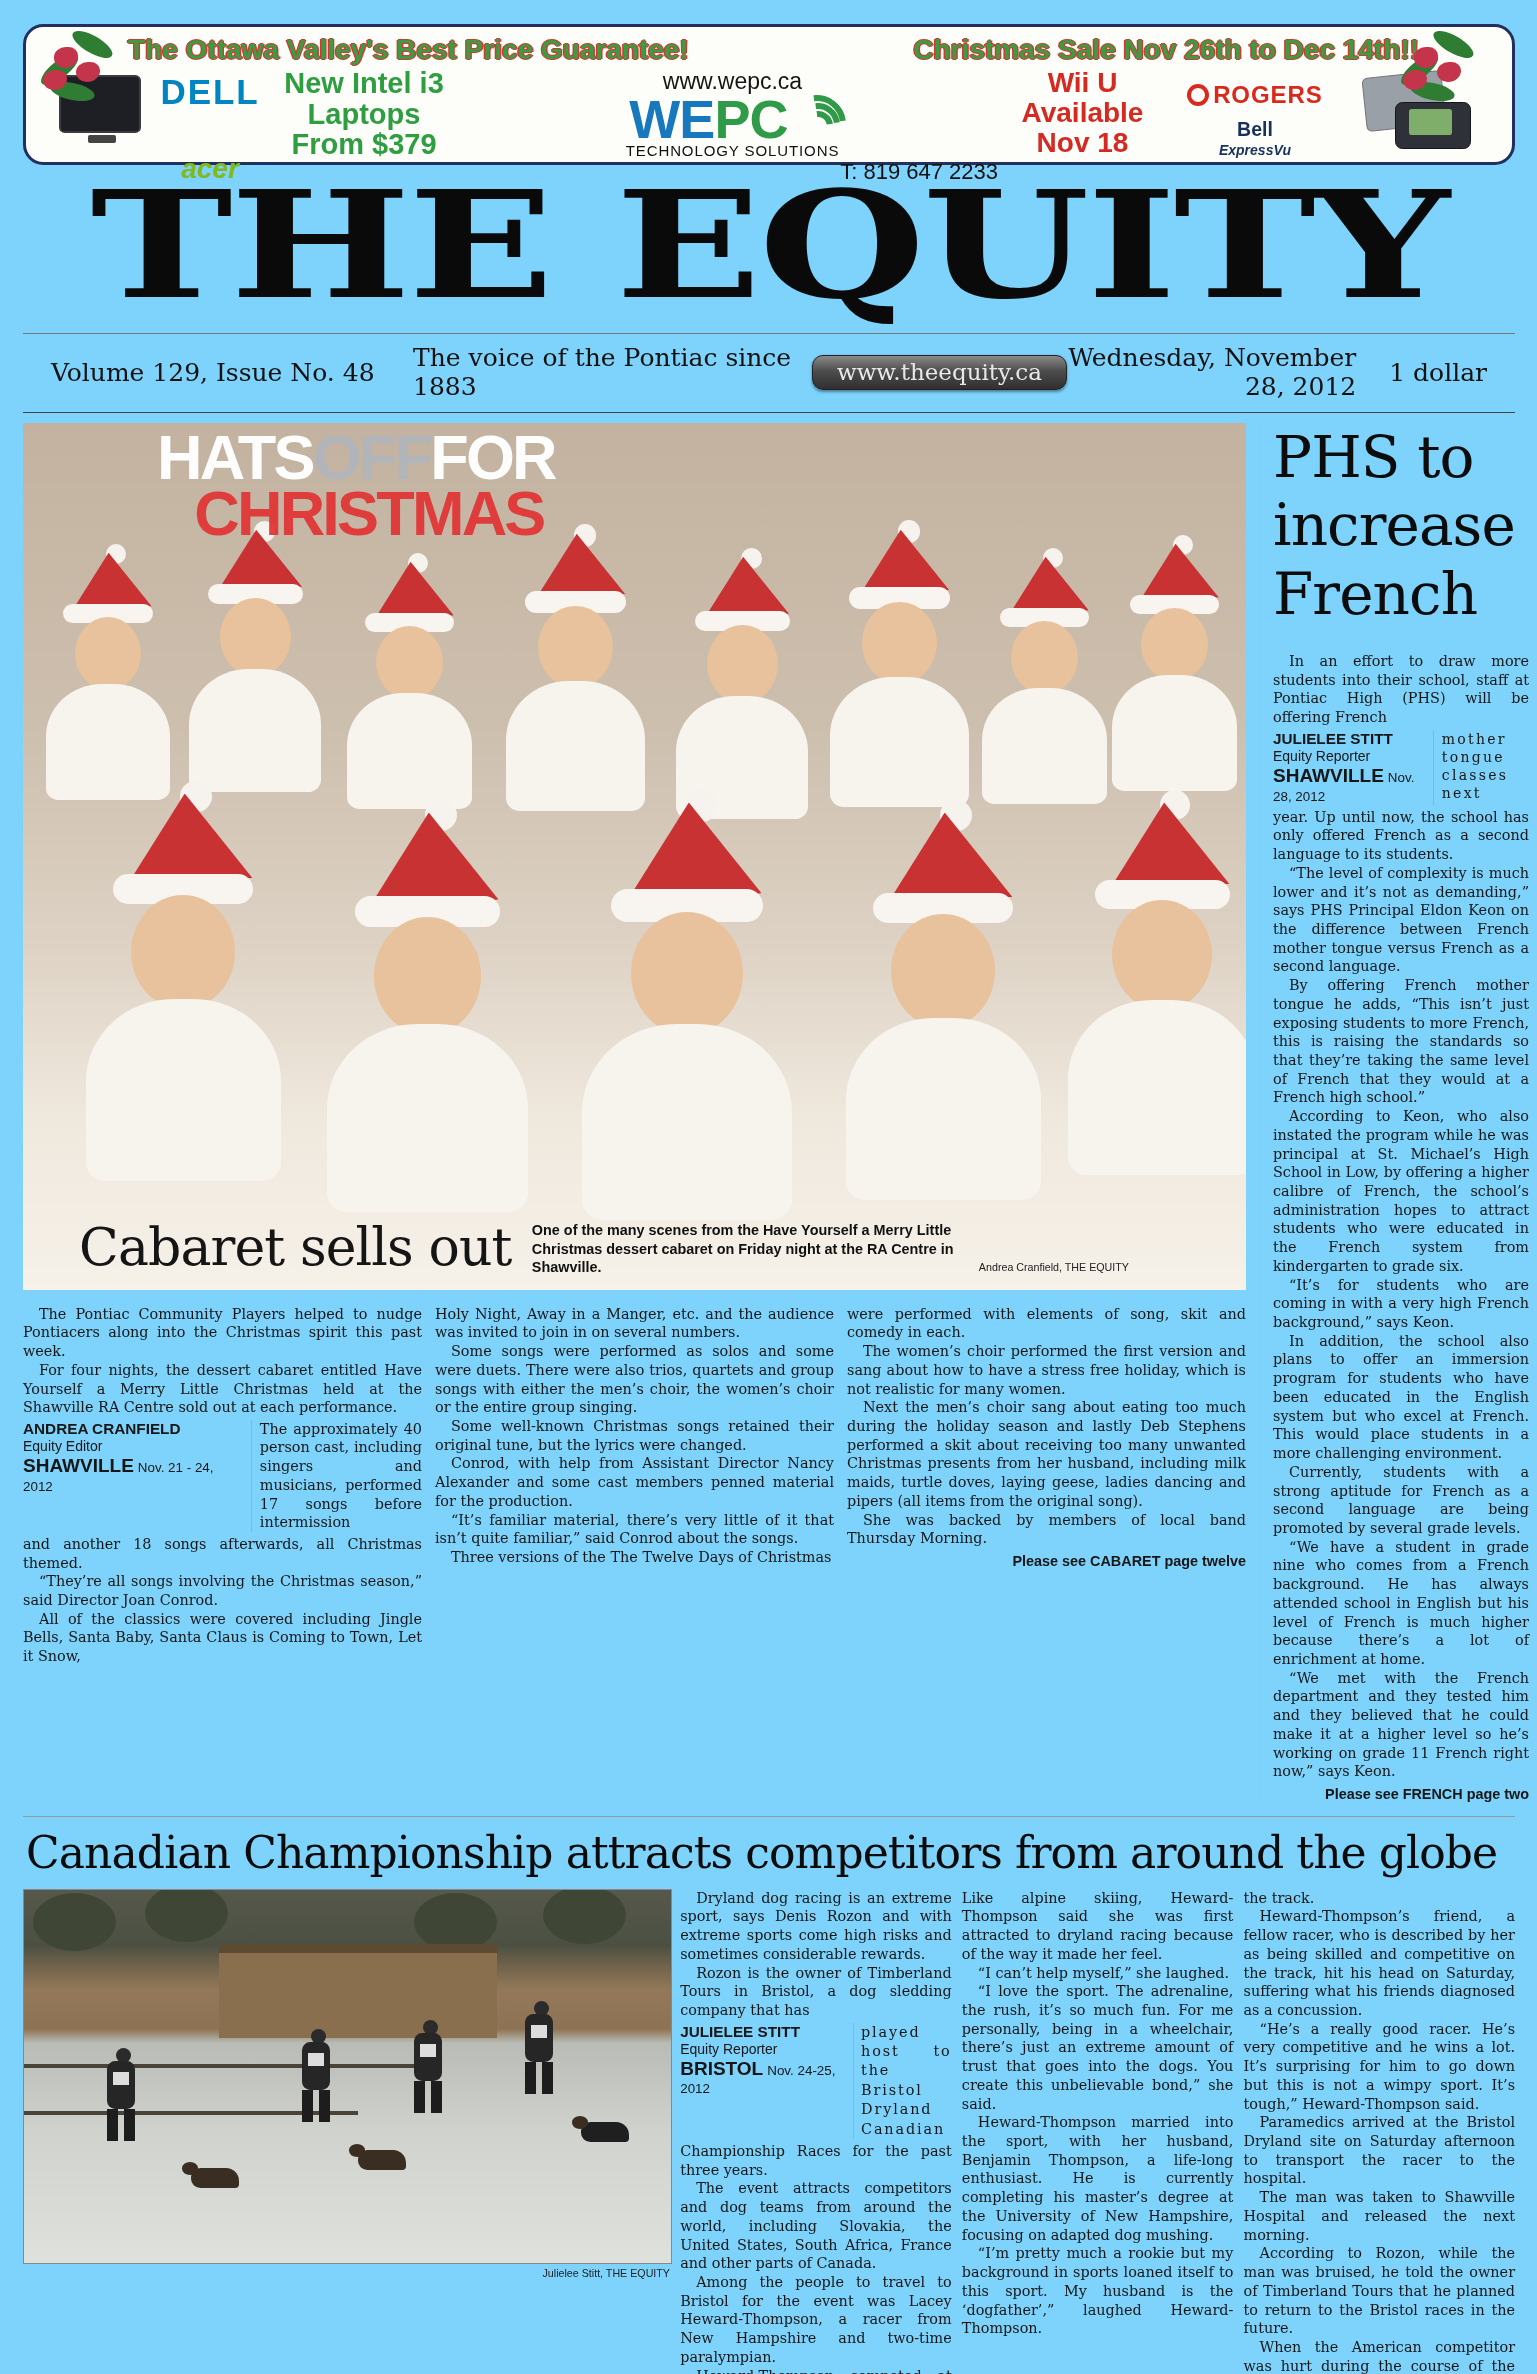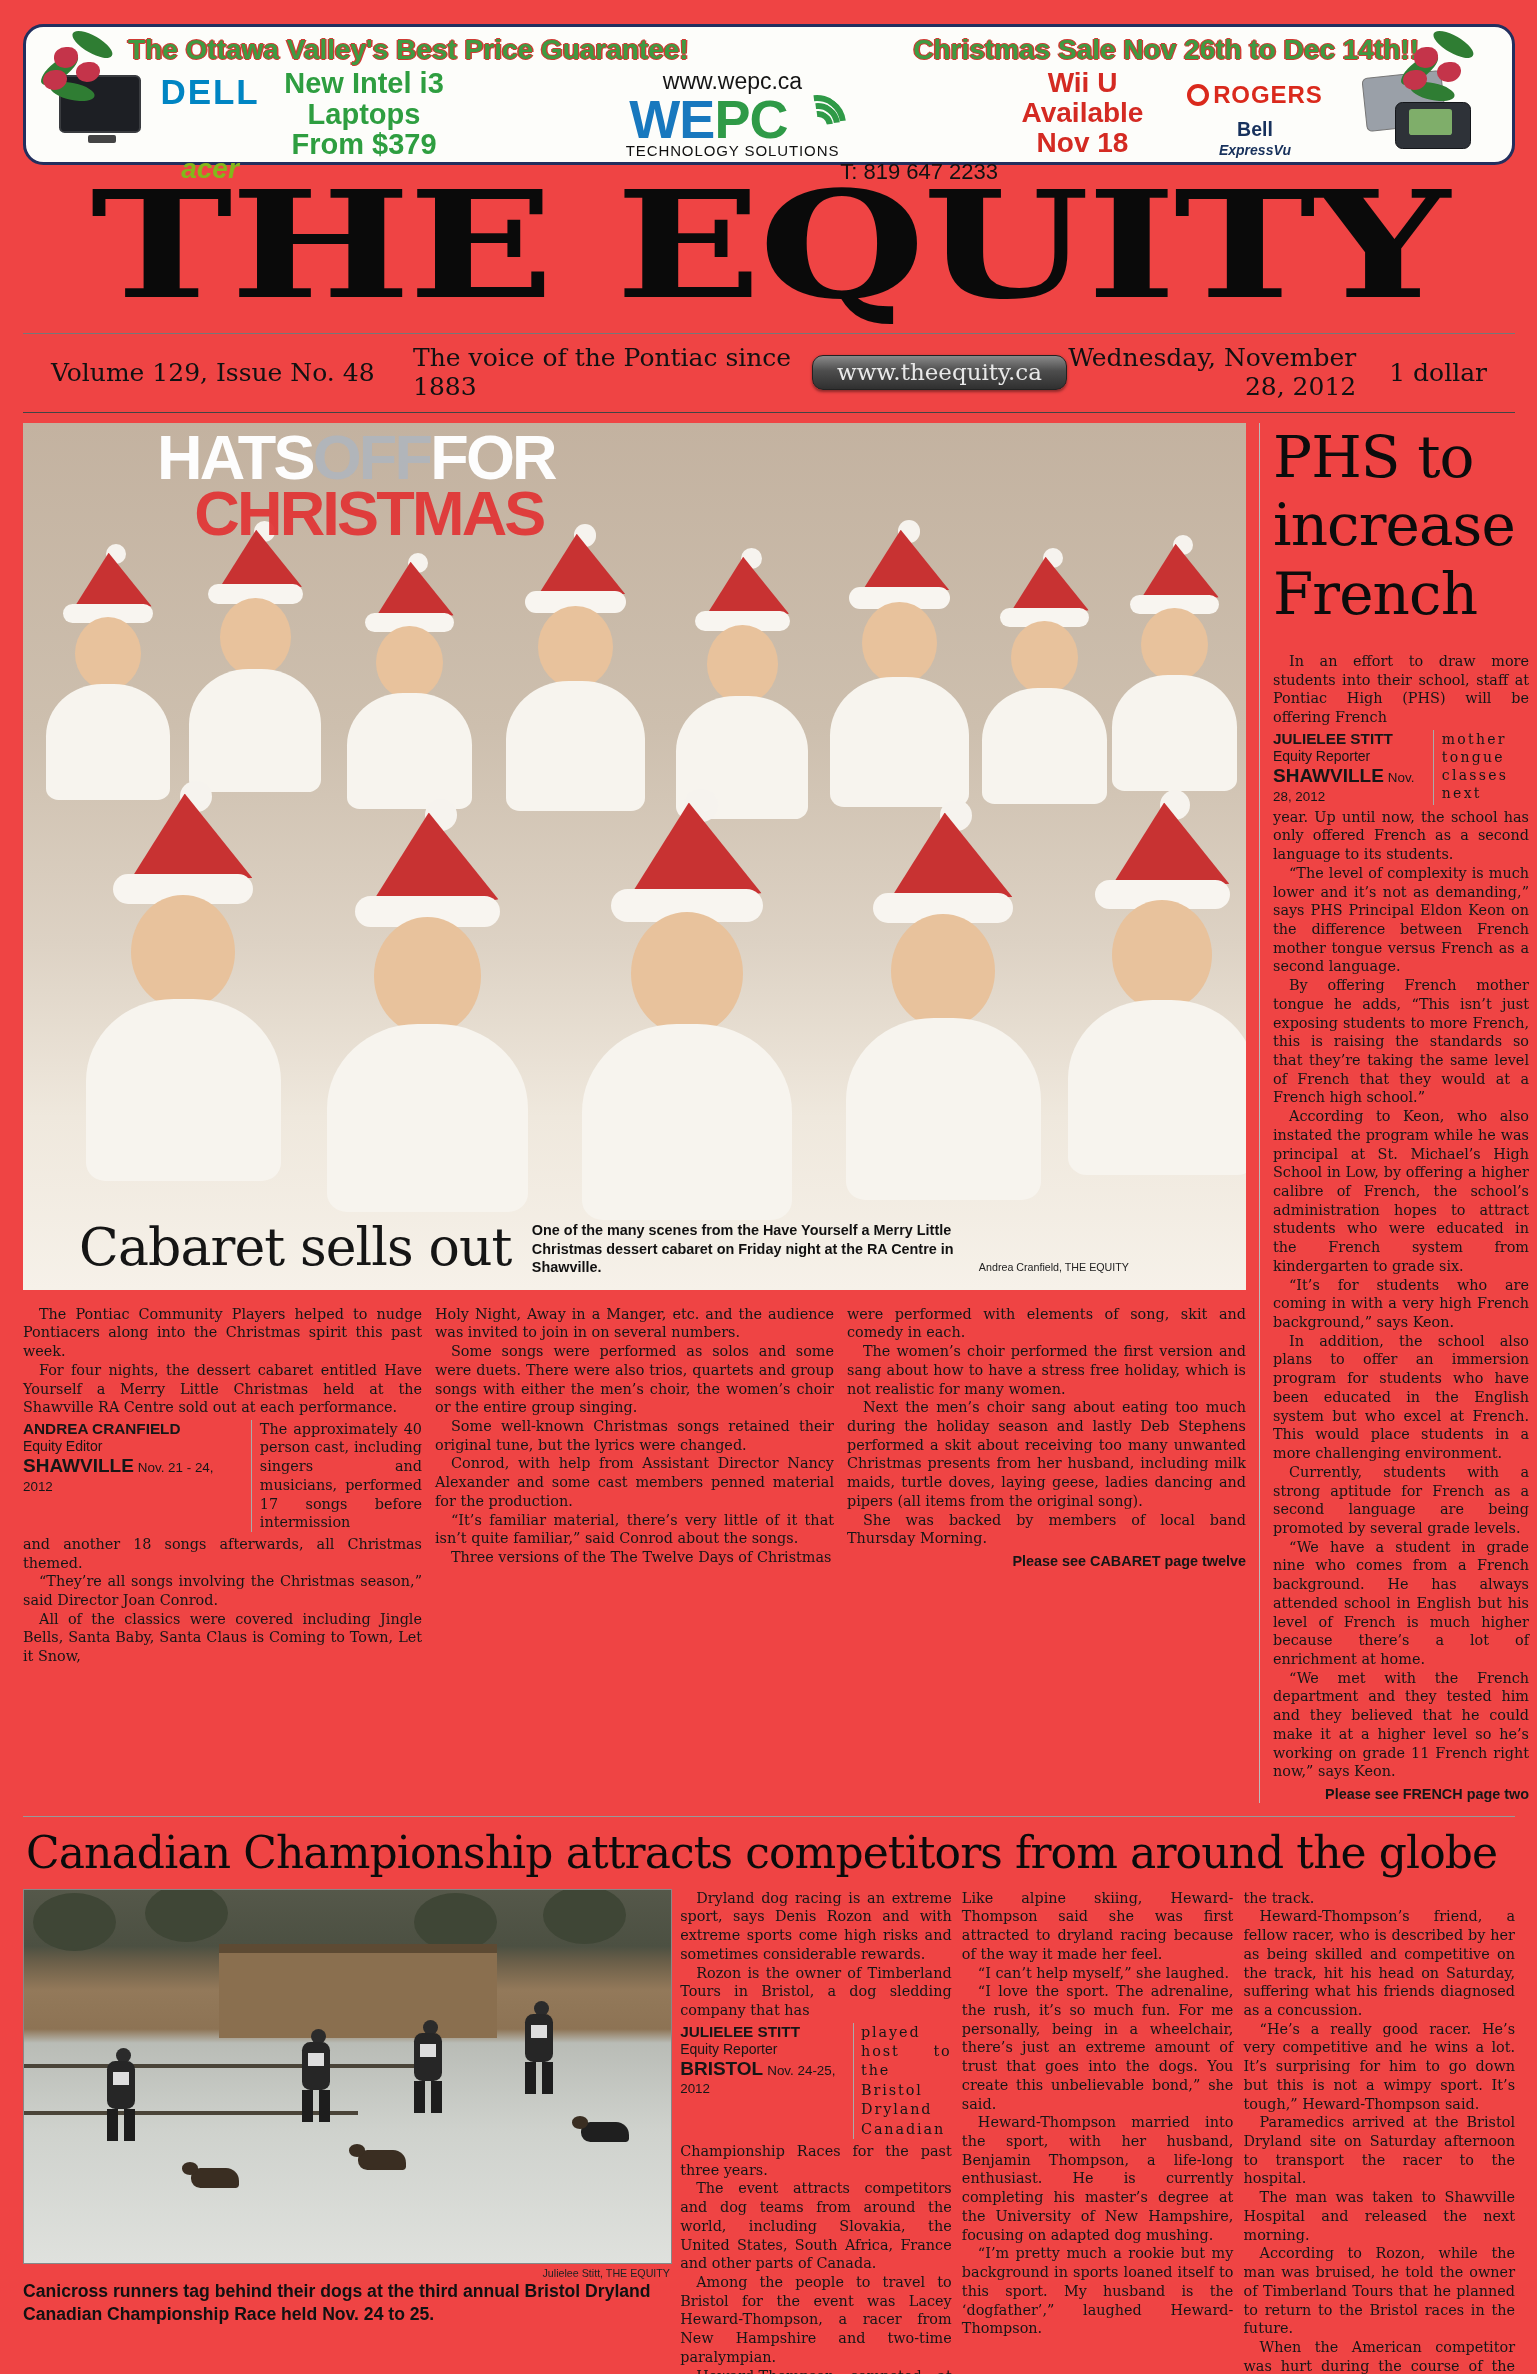--- a/index.html
+++ b/index.html
@@ -1,16 +1,16 @@
 <!DOCTYPE html>
 <html style="font-size:15px"><head>
 <meta charset="utf-8">
 <style>
   html,body{margin:0;padding:0;background:#ffffff;}
-  .page{position:relative;width:1538px;height:2375px;background:#ef4444;overflow:hidden;
+  .page{position:relative;width:1538px;height:2375px;background:#7dd3fc;overflow:hidden;
         font-family:"Liberation Sans",sans-serif;color:#111;}
 
   
   .ad-top{position:relative;margin:24px 23px 0;height:135px;background:#fdfdfa;
           border:3.7px solid #232f5e;border-radius:20.4px;}
   .holly{position:absolute;width:111px;height:85px;z-index:3;}
   .holly.l{left:7.4px;top:1.9px}.holly.r{right:7.4px;top:1.9px}
   .holly .leaf{position:absolute;width:45px;height:16.7px;background:#2f7d33;border-radius:50%;}
   .holly .leaf.a{left:3.7px;top:32px;transform:rotate(-38deg)}
   .holly .leaf.b{left:37px;top:7.4px;transform:rotate(30deg)}
@@ -427,21 +427,20 @@
             <div class="rhead"></div>
             <div class="rbody"></div>
             <div class="rbib"></div>
             <div class="rlegs"></div>
           </div>
         <div class="dog" style="left:167px;top:278px"></div>
         <div class="dog" style="left:334px;top:260px"></div>
         <div class="dog" style="left:557px;top:232px;background:#1f1f1f"></div>
       </div>
       <div class="race-credit">Julielee Stitt, THE EQUITY</div>
-      <div class="race-cap">Canicross runners tag behind their dogs at the third annual Bristol Dryland Canadian Championship Race held Nov. 24 to 25.</div>
     </div>
 
     <div class="race-col serif-body">
       <div>
           <p>Dryland dog racing is an extreme sport, says Denis Rozon and with extreme sports come high risks and sometimes considerable rewards.</p>
           <p>Rozon is the owner of Timberland Tours in Bristol, a dog sledding company that has</p>
         </div>
       <div class="inset">
         <div class="byline">
           <span class="bn">JULIELEE STITT</span>

